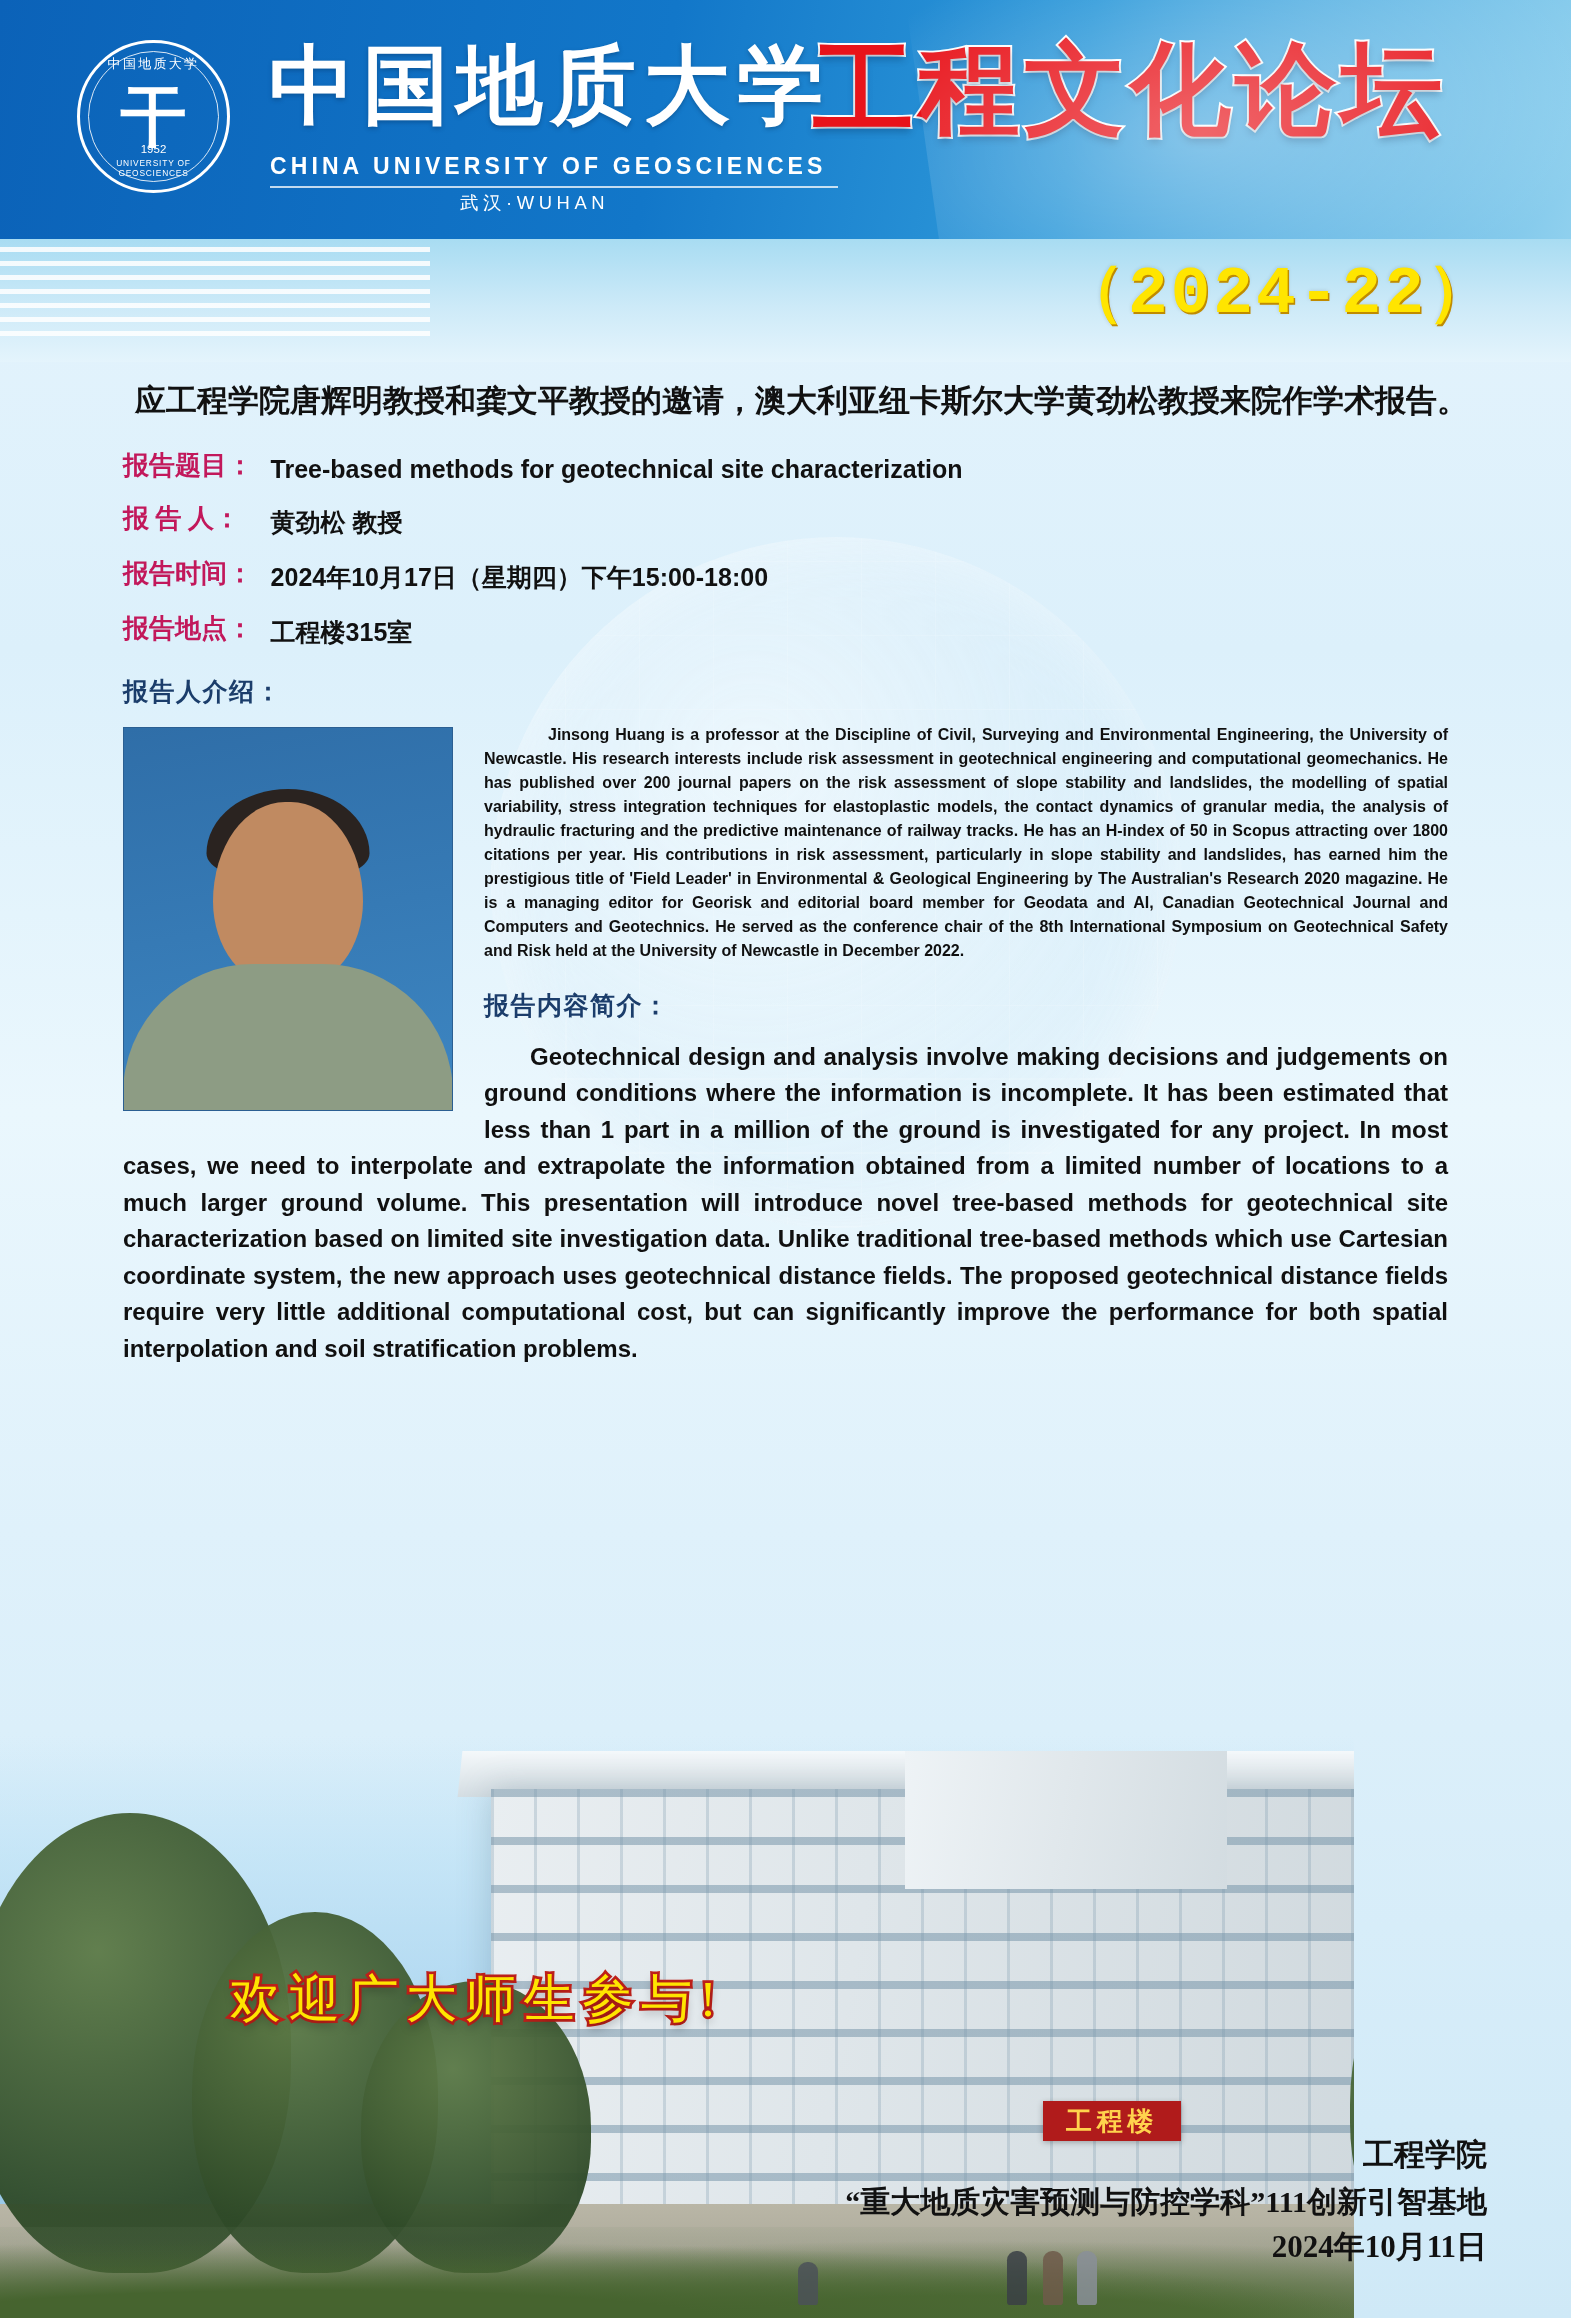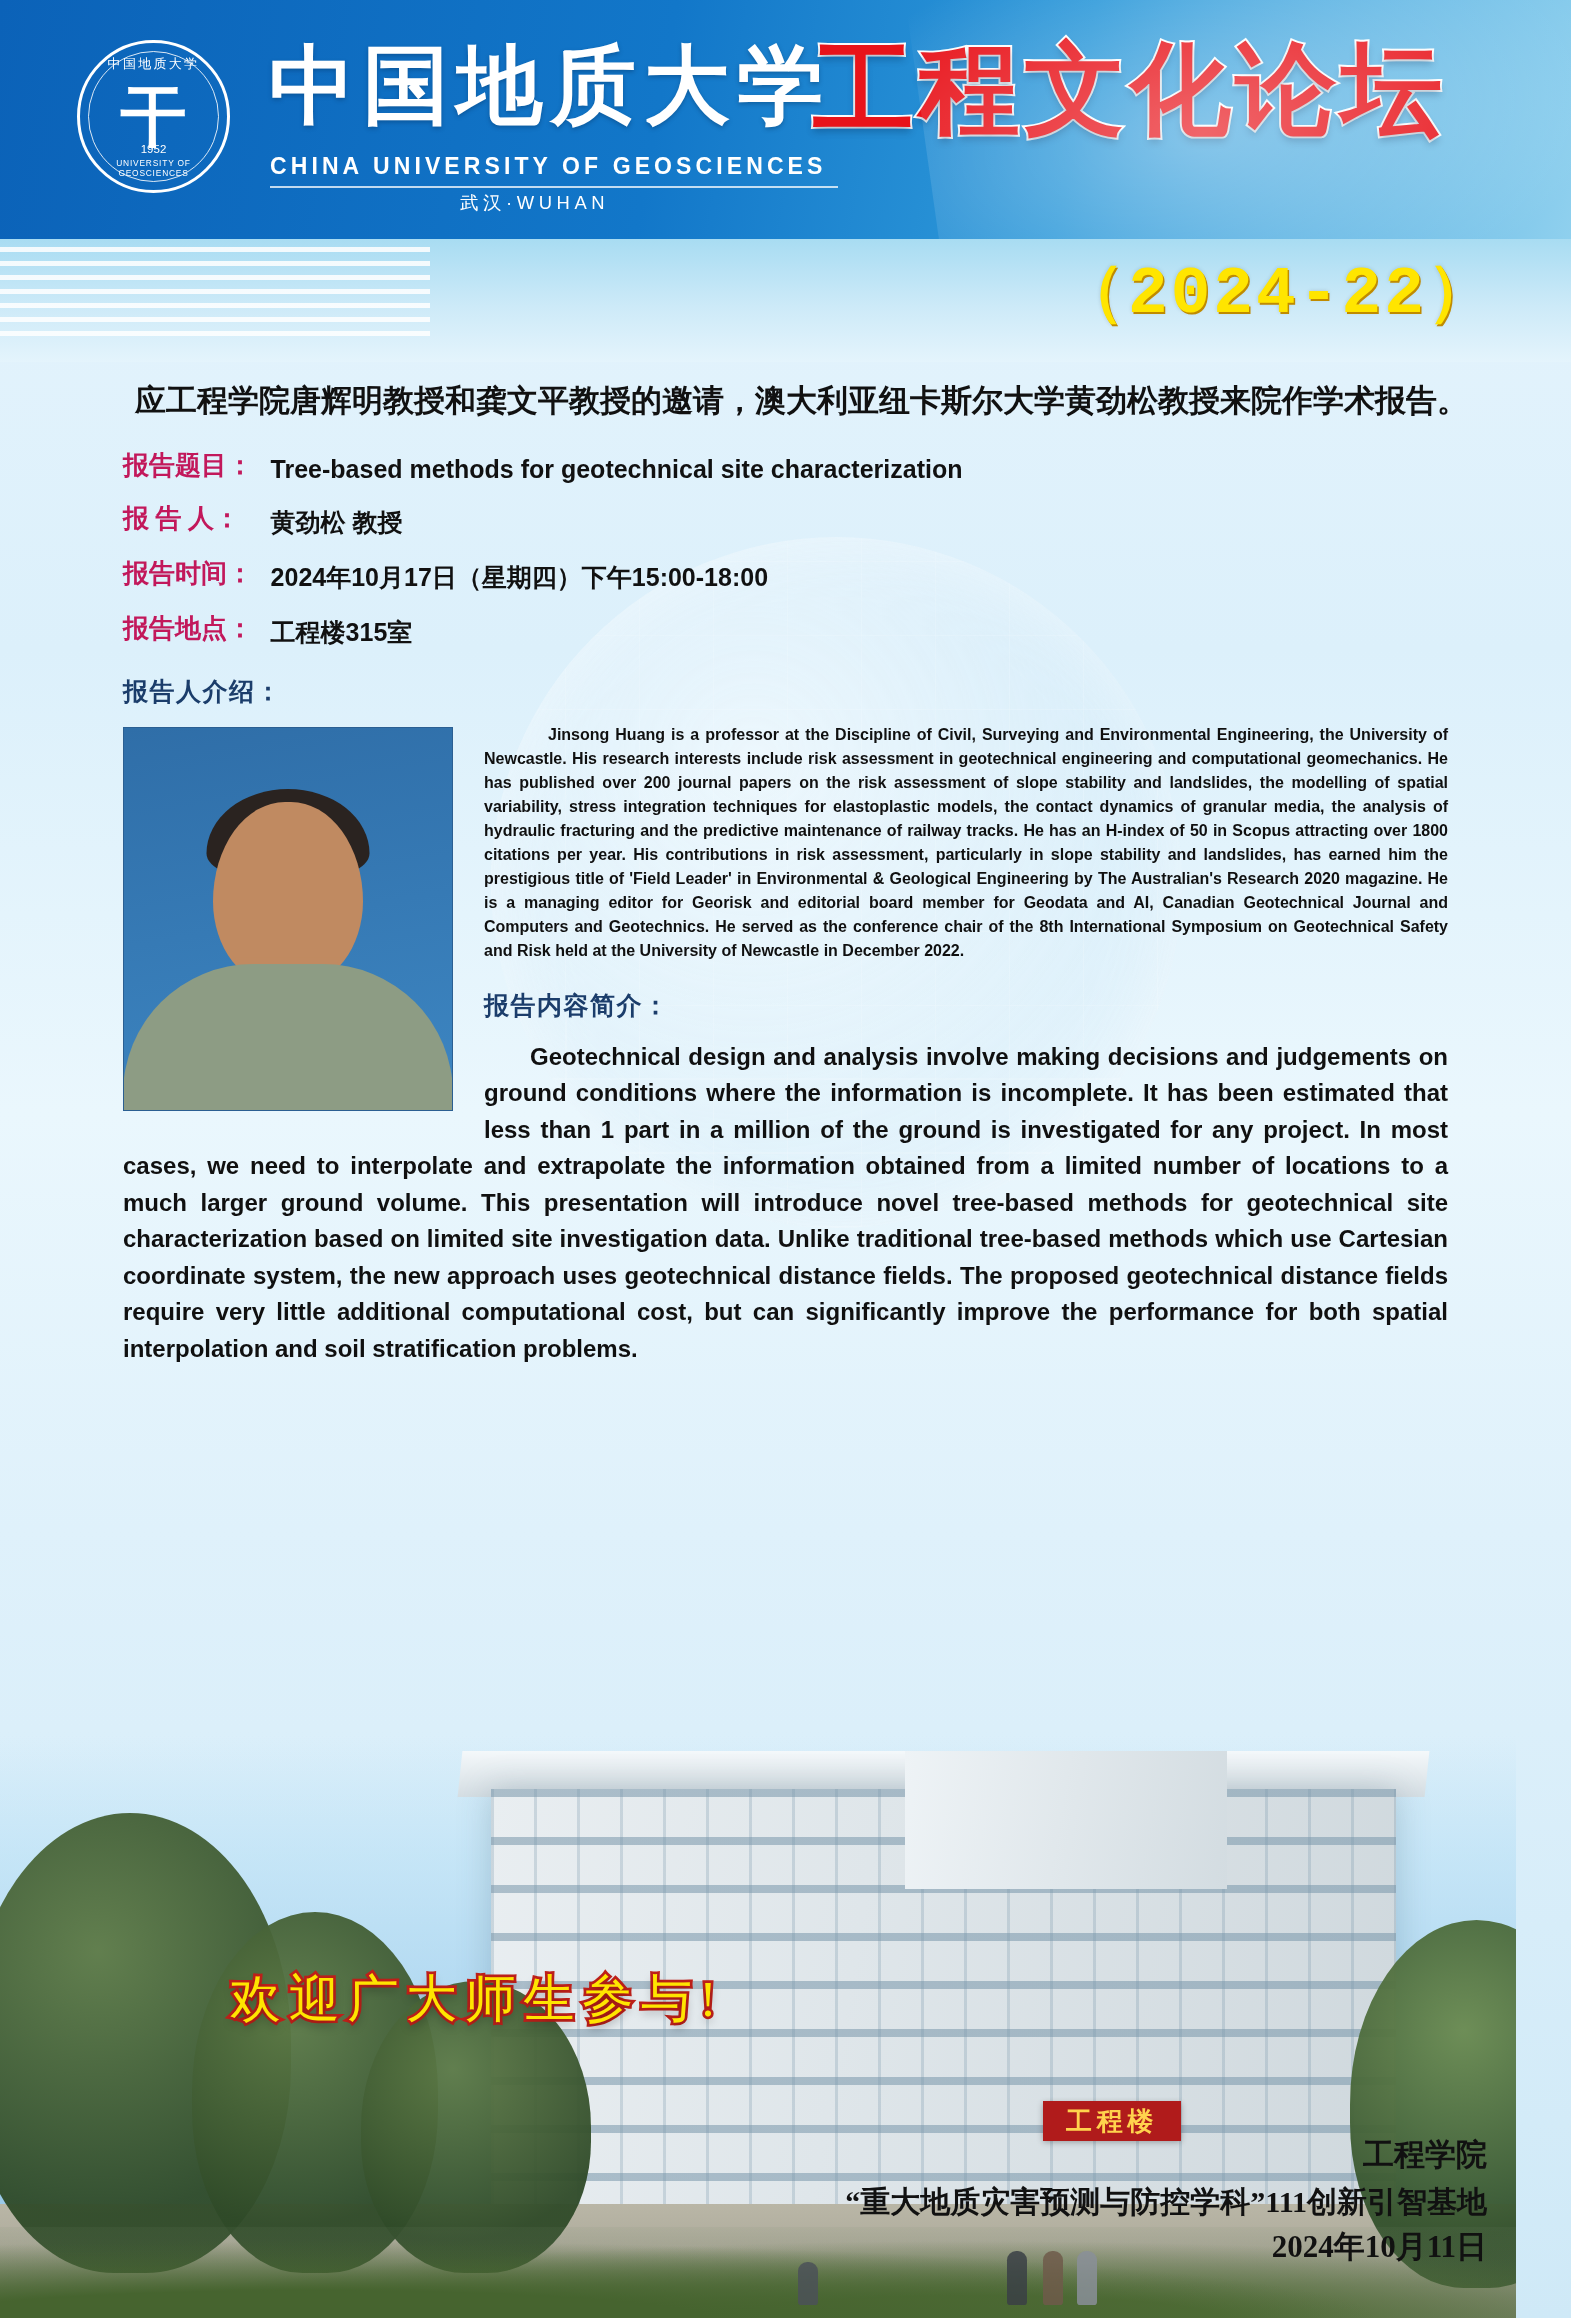--- a/index.html
+++ b/index.html
@@ -156,21 +156,21 @@
     font-size:16px; line-height:1.5; color:#101010; font-weight:700;
     text-align:justify; font-family:"Liberation Sans", sans-serif;
   }
   .bio .lead{ display:inline-block; width:64px; }
   .abstract{
     margin:17px 123px 0 123px; font-size:24px; line-height:1.52;
     color:#101010; font-weight:700; text-align:justify; text-indent:46px;
   }
   
   .campus{
-    position:absolute; left:0; bottom:0; width:1516px; height:583px;
+    position:absolute; left:0; bottom:0; width:1354px; height:583px;
     overflow:hidden;
   }
   .sky{
     position:absolute; inset:0;
     background:linear-gradient(180deg, rgba(206,234,248,.0) 0%, rgba(183,223,245,.55) 20%, rgba(160,206,236,.85) 60%, rgba(139,190,225,.95) 100%);
   }
   .ground{
     position:absolute; left:0; bottom:0; width:1571px; height:115px;
     background:linear-gradient(180deg,#b9b6a6 0%, #a9a697 60%, #9d9a8c 100%);
   }

